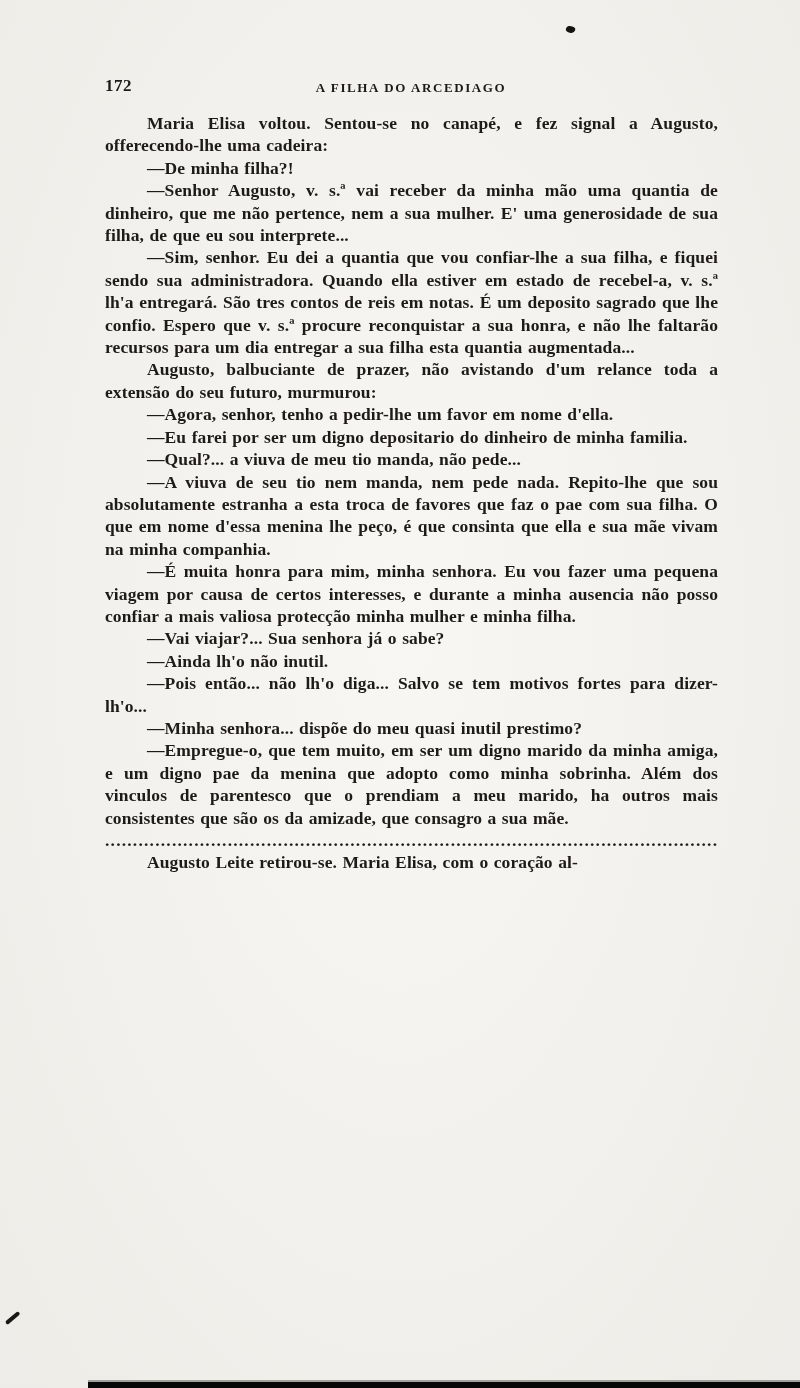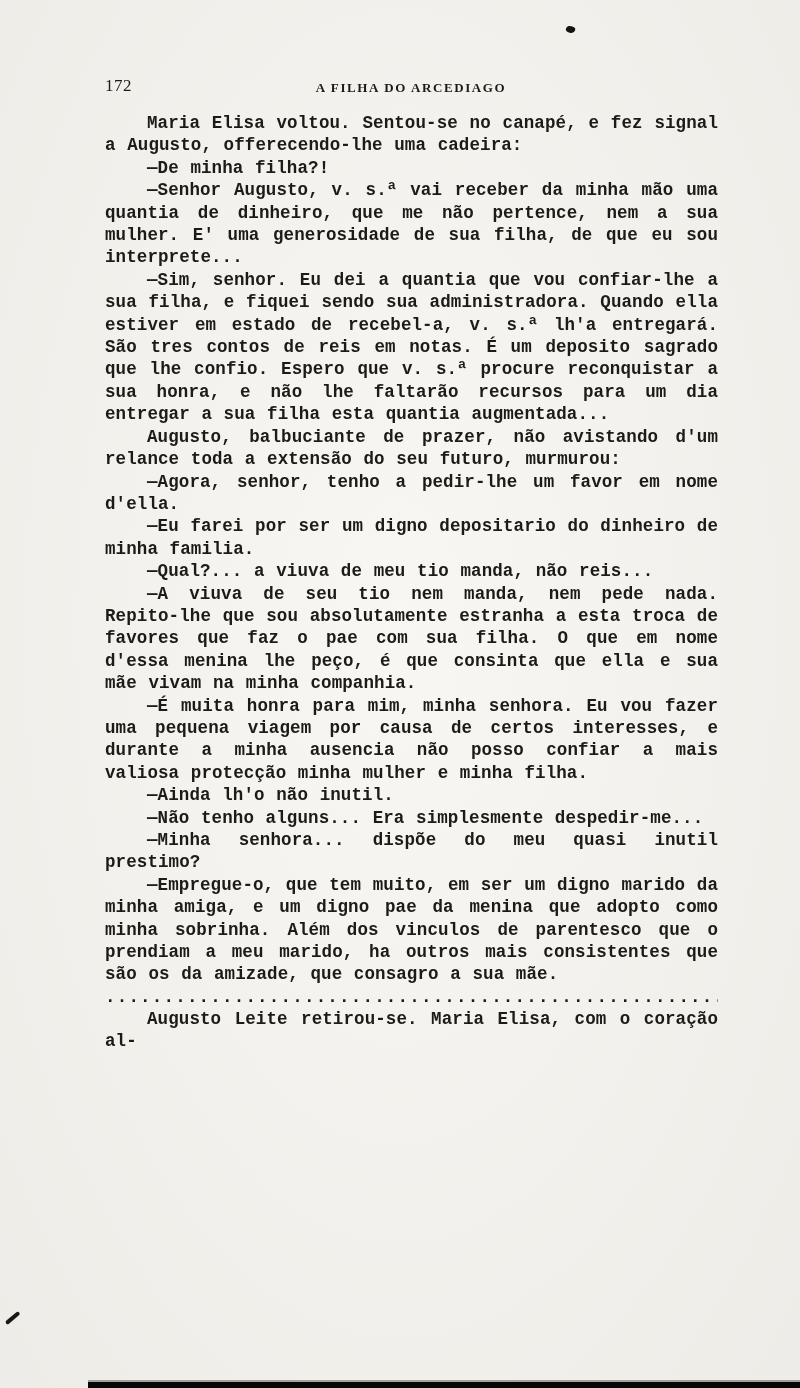--- a/index.html
+++ b/index.html
@@ -8,23 +8,23 @@
     background: var(--paper, #f6f4ef);
     font-family: "Liberation Serif", "DejaVu Serif", serif;
     color: var(--ink, #1d1b18);
     overflow: hidden;
     position: relative;
   }
   .page { position:relative; width:800px; height:1388px;
     background: radial-gradient(ellipse at 50% 45%, rgba(255,255,255,0.25), rgba(0,0,0,0.03) 95%), var(--paper, #f6f4ef);
   }
   .header { position:absolute; top:78px; left:105px; width:612px; height:22px; }
-  .pagenum { position:absolute; left:0; top:-2px; font-size:17px; font-weight:normal; letter-spacing:0.5px; }
+  .pagenum { position:absolute; left:0; top:-2px; font-size:17px; font-weight:bold; letter-spacing:0.5px; }
   .running-title { display:block; text-align:center; font-size:13px; font-weight:bold; letter-spacing:1.6px; padding-top:2px; }
-  .bodytext { position:absolute; top:112px; left:105px; width:613px;font-family:Liberation Mono, monospace; }
+  .bodytext { position:absolute; top:112px; left:105px; width:613px; }
   .para {
     font-size:17.5px;
     font-weight:700;
     line-height:22.4px;
     text-align: justify;
     text-indent: 42px;
     letter-spacing: 0.1px;
     word-spacing: 1px;
   }
   .dots {
@@ -53,25 +53,26 @@
   </div>
 
   <div class="bodytext">
     <p class="para">Maria Elisa voltou. Sentou-se no canapé, e fez signal a Augusto, offerecendo-lhe uma cadeira:</p>
     <p class="para">—De minha filha?!</p>
     <p class="para">—Senhor Augusto, v. s.ª vai receber da minha mão uma quantia de dinheiro, que me não pertence, nem a sua mulher. E' uma generosidade de sua filha, de que eu sou interprete...</p>
     <p class="para">—Sim, senhor. Eu dei a quantia que vou confiar-lhe a sua filha, e fiquei sendo sua administradora. Quando ella estiver em estado de recebel-a, v. s.ª lh'a entregará. São tres contos de reis em notas. É um deposito sagrado que lhe confio. Espero que v. s.ª procure reconquistar a sua honra, e não lhe faltarão recursos para um dia entregar a sua filha esta quantia augmentada...</p>
     <p class="para">Augusto, balbuciante de prazer, não avistando d'um relance toda a extensão do seu futuro, murmurou:</p>
     <p class="para">—Agora, senhor, tenho a pedir-lhe um favor em nome d'ella.</p>
     <p class="para">—Eu farei por ser um digno depositario do dinheiro de minha familia.</p>
-    <p class="para">—Qual?... a viuva de meu tio manda, não reis...</p>
+    <p class="para">—Qual?... a viuva de meu tio manda, não pede...</p>
     <p class="para">—A viuva de seu tio nem manda, nem pede nada. Repito-lhe que sou absolutamente estranha a esta troca de favores que faz o pae com sua filha. O que em nome d'essa menina lhe peço, é que consinta que ella e sua mãe vivam na minha companhia.</p>
     <p class="para">—É muita honra para mim, minha senhora. Eu vou fazer uma pequena viagem por causa de certos interesses, e durante a minha ausencia não posso confiar a mais valiosa protecção minha mulher e minha filha.</p>
+    <p class="para">—Vai viajar?... Sua senhora já o sabe?</p>
     <p class="para">—Ainda lh'o não inutil.</p>
-    <p class="para">—Não tenho alguns... Era simplesmente despedir-me...</p>
+    <p class="para">—Pois então... não lh'o diga... Salvo se tem motivos fortes para dizer-lh'o...</p>
     <p class="para">—Minha senhora... dispõe do meu quasi inutil prestimo?</p>
     <p class="para">—Empregue-o, que tem muito, em ser um digno marido da minha amiga, e um digno pae da menina que adopto como minha sobrinha. Além dos vinculos de parentesco que o prendiam a meu marido, ha outros mais consistentes que são os da amizade, que consagro a sua mãe.</p>
     <p class="para dots">........................................................................................................................</p>
     <p class="para">Augusto Leite retirou-se. Maria Elisa, com o coração al-</p>
   </div>
 
   <div class="speck"></div>
   <div class="penmark"></div>
   <div class="bottom-edge-fade"></div>
   <div class="bottom-edge"></div>

